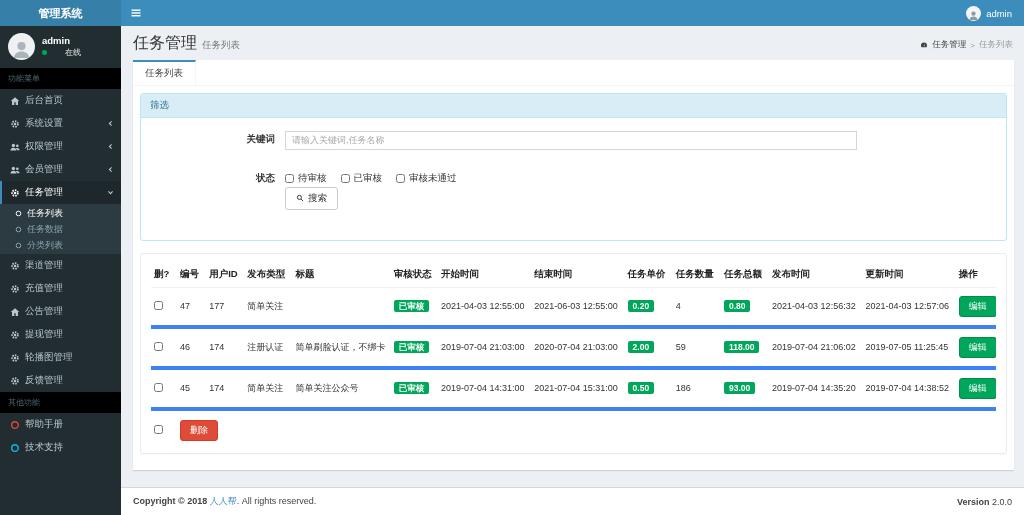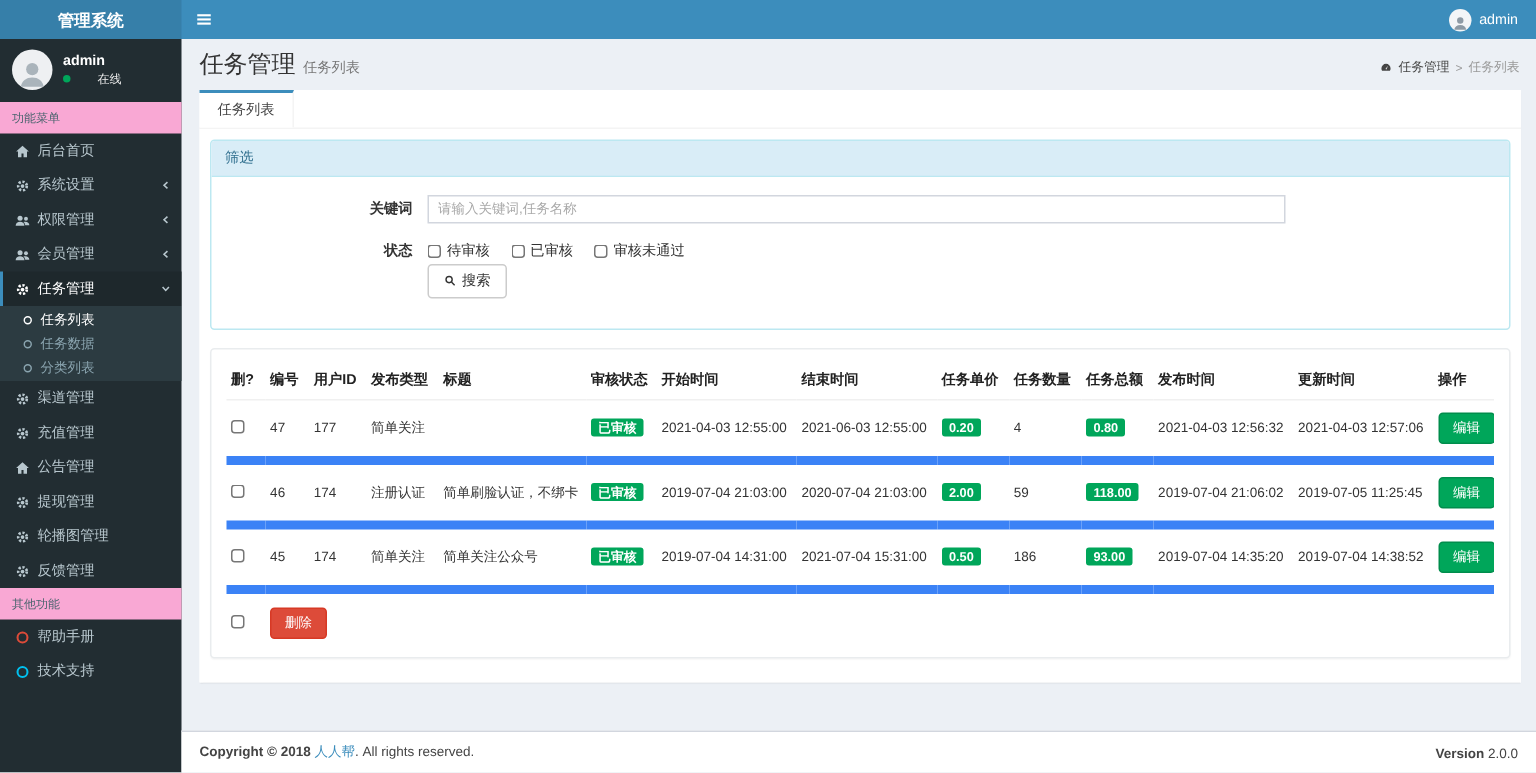--- a/index.html
+++ b/index.html
@@ -18,21 +18,21 @@
   .nav-avatar svg { width:11px; height:11px; }
 
   
   .sidebar { position:absolute; top:26px; left:0; bottom:0; width:121px; background:#222d32; z-index:4; }
   .user-panel { display:flex; align-items:center; gap:7px; padding:7px 8px 8px; }
   .avatar-lg { width:27px; height:27px; border-radius:50%; background:#eef0f2; color:#aab4bb; overflow:hidden; display:flex; align-items:flex-end; justify-content:center; flex:none; }
   .avatar-lg svg { width:21px; height:21px; }
   .up-name { color:#fff; font-size:9.5px; font-weight:bold; line-height:1.35; }
   .up-status { color:#ececec; font-size:8px; display:flex; align-items:center; gap:18px; }
   .dot { width:5px; height:5px; border-radius:50%; background:#00a65a; flex:none; }
-  .menu-label { background:#f9a8d4; color:#4b646f; font-size:8px; padding:5px 8px; }
+  .menu-label { background:#000000; color:#4b646f; font-size:8px; padding:5px 8px; }
   .m-item { display:flex; align-items:center; gap:5px; height:23px; padding:0 8px; color:#b8c7ce; font-size:9.5px; position:relative; border-left:2px solid transparent; }
   .m-item .ic { width:10px; height:10px; flex:none; }
   .m-item .chev { position:absolute; right:7px; width:7px; height:7px; color:#b8c7ce; }
   .m-item.active { color:#fff; background:#1e282c; border-left-color:#3c8dbc; }
   .submenu { background:#2c3b41; padding:1px 0; }
   .sm-item { display:flex; align-items:center; gap:5px; height:16px; padding:0 8px 0 15px; color:#8aa4af; font-size:9px; }
   .sm-item .ic { width:7px; height:7px; flex:none; }
   .sm-item.active { color:#fff; }
   .ring-red { color:#dd4b39; } .ring-yellow { color:#f39c12; } .ring-aqua { color:#00c0ef; }
 
@@ -48,36 +48,36 @@
 
   .tabs-card { margin:0 10px 0 12px; background:#fff; box-shadow:0 1px 1px rgba(0,0,0,.12); }
   .tab-row { display:flex; border-bottom:1px solid #f4f4f4; }
   .tab { padding:5px 12px 5px; font-size:9.5px; color:#444; background:#fff; border-top:2px solid #3c8dbc; border-right:1px solid #f4f4f4; cursor:pointer; }
   .tab-content { padding:7px 7px 16px; background:#fff; }
 
   
   .panel-filter { border:1px solid #bce8f1; border-radius:3px; background:#fff; }
   .pf-head { background:#d9edf7; color:#31708f; font-size:9.5px; padding:5px 9px; border-bottom:1px solid #bce8f1; border-radius:2px 2px 0 0; }
   .pf-body { padding:11px 12px 12px; }
-  .form-row { display:flex; margin-bottom:8px; }
+  .form-row { display:flex; margin-bottom:18px; }
   .f-label { width:132px; flex:none; text-align:right; padding-right:10px; padding-top:4px; font-size:9.5px; font-weight:bold; color:#333; }
   .f-control { flex:1; }
   .txt-input { width:572px; height:19px; border:1px solid #d2d6de; font-size:9px; padding:0 6px; color:#333; outline:none; border-radius:0; background:#fff; font-family:inherit; }
   .txt-input::placeholder { color:#a9a9a9; }
   .checks { display:flex; align-items:center; gap:14px; padding-top:4px; font-size:9.5px; color:#333; }
   .checks label { display:flex; align-items:center; gap:4px; cursor:pointer; }
   .checks input { width:9px; height:9px; margin:0; }
   .btn-search { display:inline-flex; align-items:center; gap:4px; margin-top:2px; padding:4px 10px; background:#fff; border:1px solid #ccc; border-radius:3px; font-size:9.5px; color:#333; cursor:pointer; font-family:inherit; }
   .btn-search .ic { width:8px; height:8px; }
 
   
   .table-card { margin-top:12px; border:1px solid #e9ecee; border-radius:3px; background:#fff; padding:8px 10px 6px; box-shadow:0 1px 1px rgba(0,0,0,.03); }
   table { width:100%; border-collapse:collapse; table-layout:fixed; font-size:9px; color:#333; }
   th { text-align:left; font-weight:bold; color:#222; font-size:9.5px; padding:6px 3px; border-bottom:1px solid #f0f0f0; white-space:nowrap; overflow:hidden; }
-  td { padding:8px 3px; border-bottom:6px solid #3b82f6; white-space:nowrap; overflow:hidden; }
+  td { padding:8px 3px; border-bottom:4px solid #3b82f6; white-space:nowrap; overflow:hidden; }
   tr.del-row td { border-bottom:none; padding:9px 3px 6px; }
   td input[type=checkbox], tr.del-row input[type=checkbox] { width:9px; height:9px; margin:0; }
   .lab { display:inline-block; background:#00a65a; color:#fff; font-size:8.5px; font-weight:bold; padding:2px 5px; border-radius:2px; line-height:1; }
   .btn-edit { display:inline-block; background:#00a65a; color:#fff; border:1px solid #008d4c; font-size:9px; padding:3px 9px; border-radius:3px; cursor:pointer; font-family:inherit; }
   .btn-del { display:inline-block; background:#dd4b39; color:#fff; border:1px solid #d73925; font-size:9px; padding:3px 9px; border-radius:3px; cursor:pointer; font-family:inherit; }
 
   
   .footer { position:absolute; left:121px; right:0; bottom:0; height:28px; background:#fff; border-top:1px solid #d2d6de; display:flex; align-items:center; justify-content:space-between; padding:0 12px; font-size:9px; color:#444; z-index:4; }
   .footer a { color:#3c8dbc; }
   .hidden-defs { position:absolute; width:0; height:0; overflow:hidden; }

